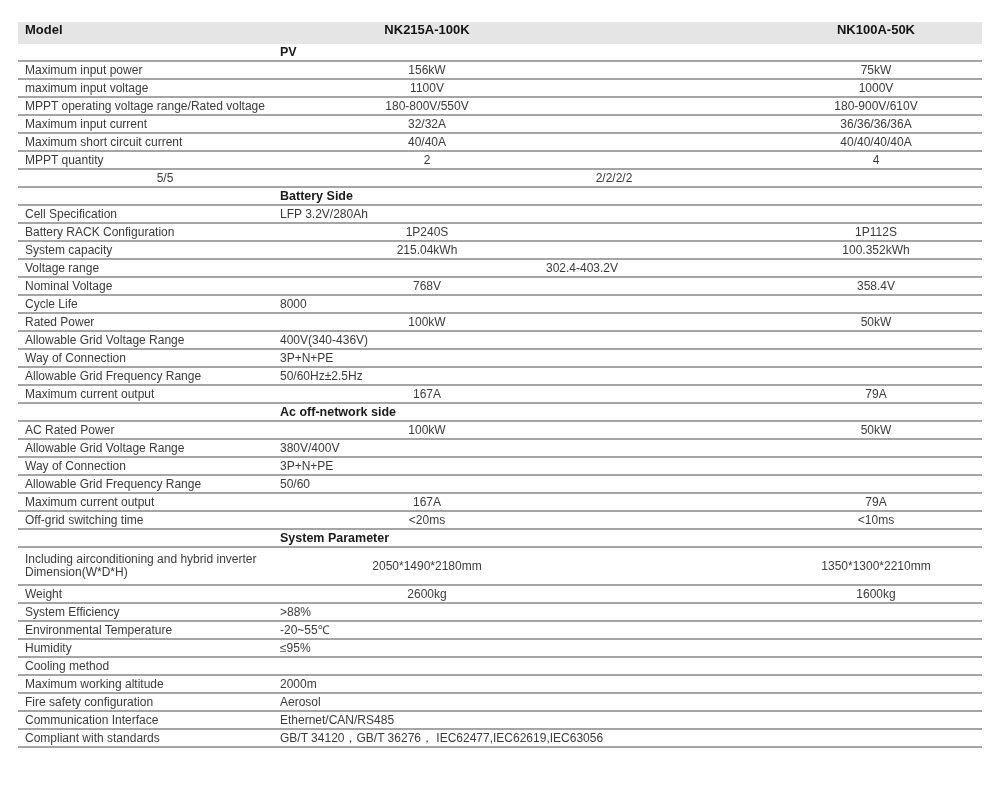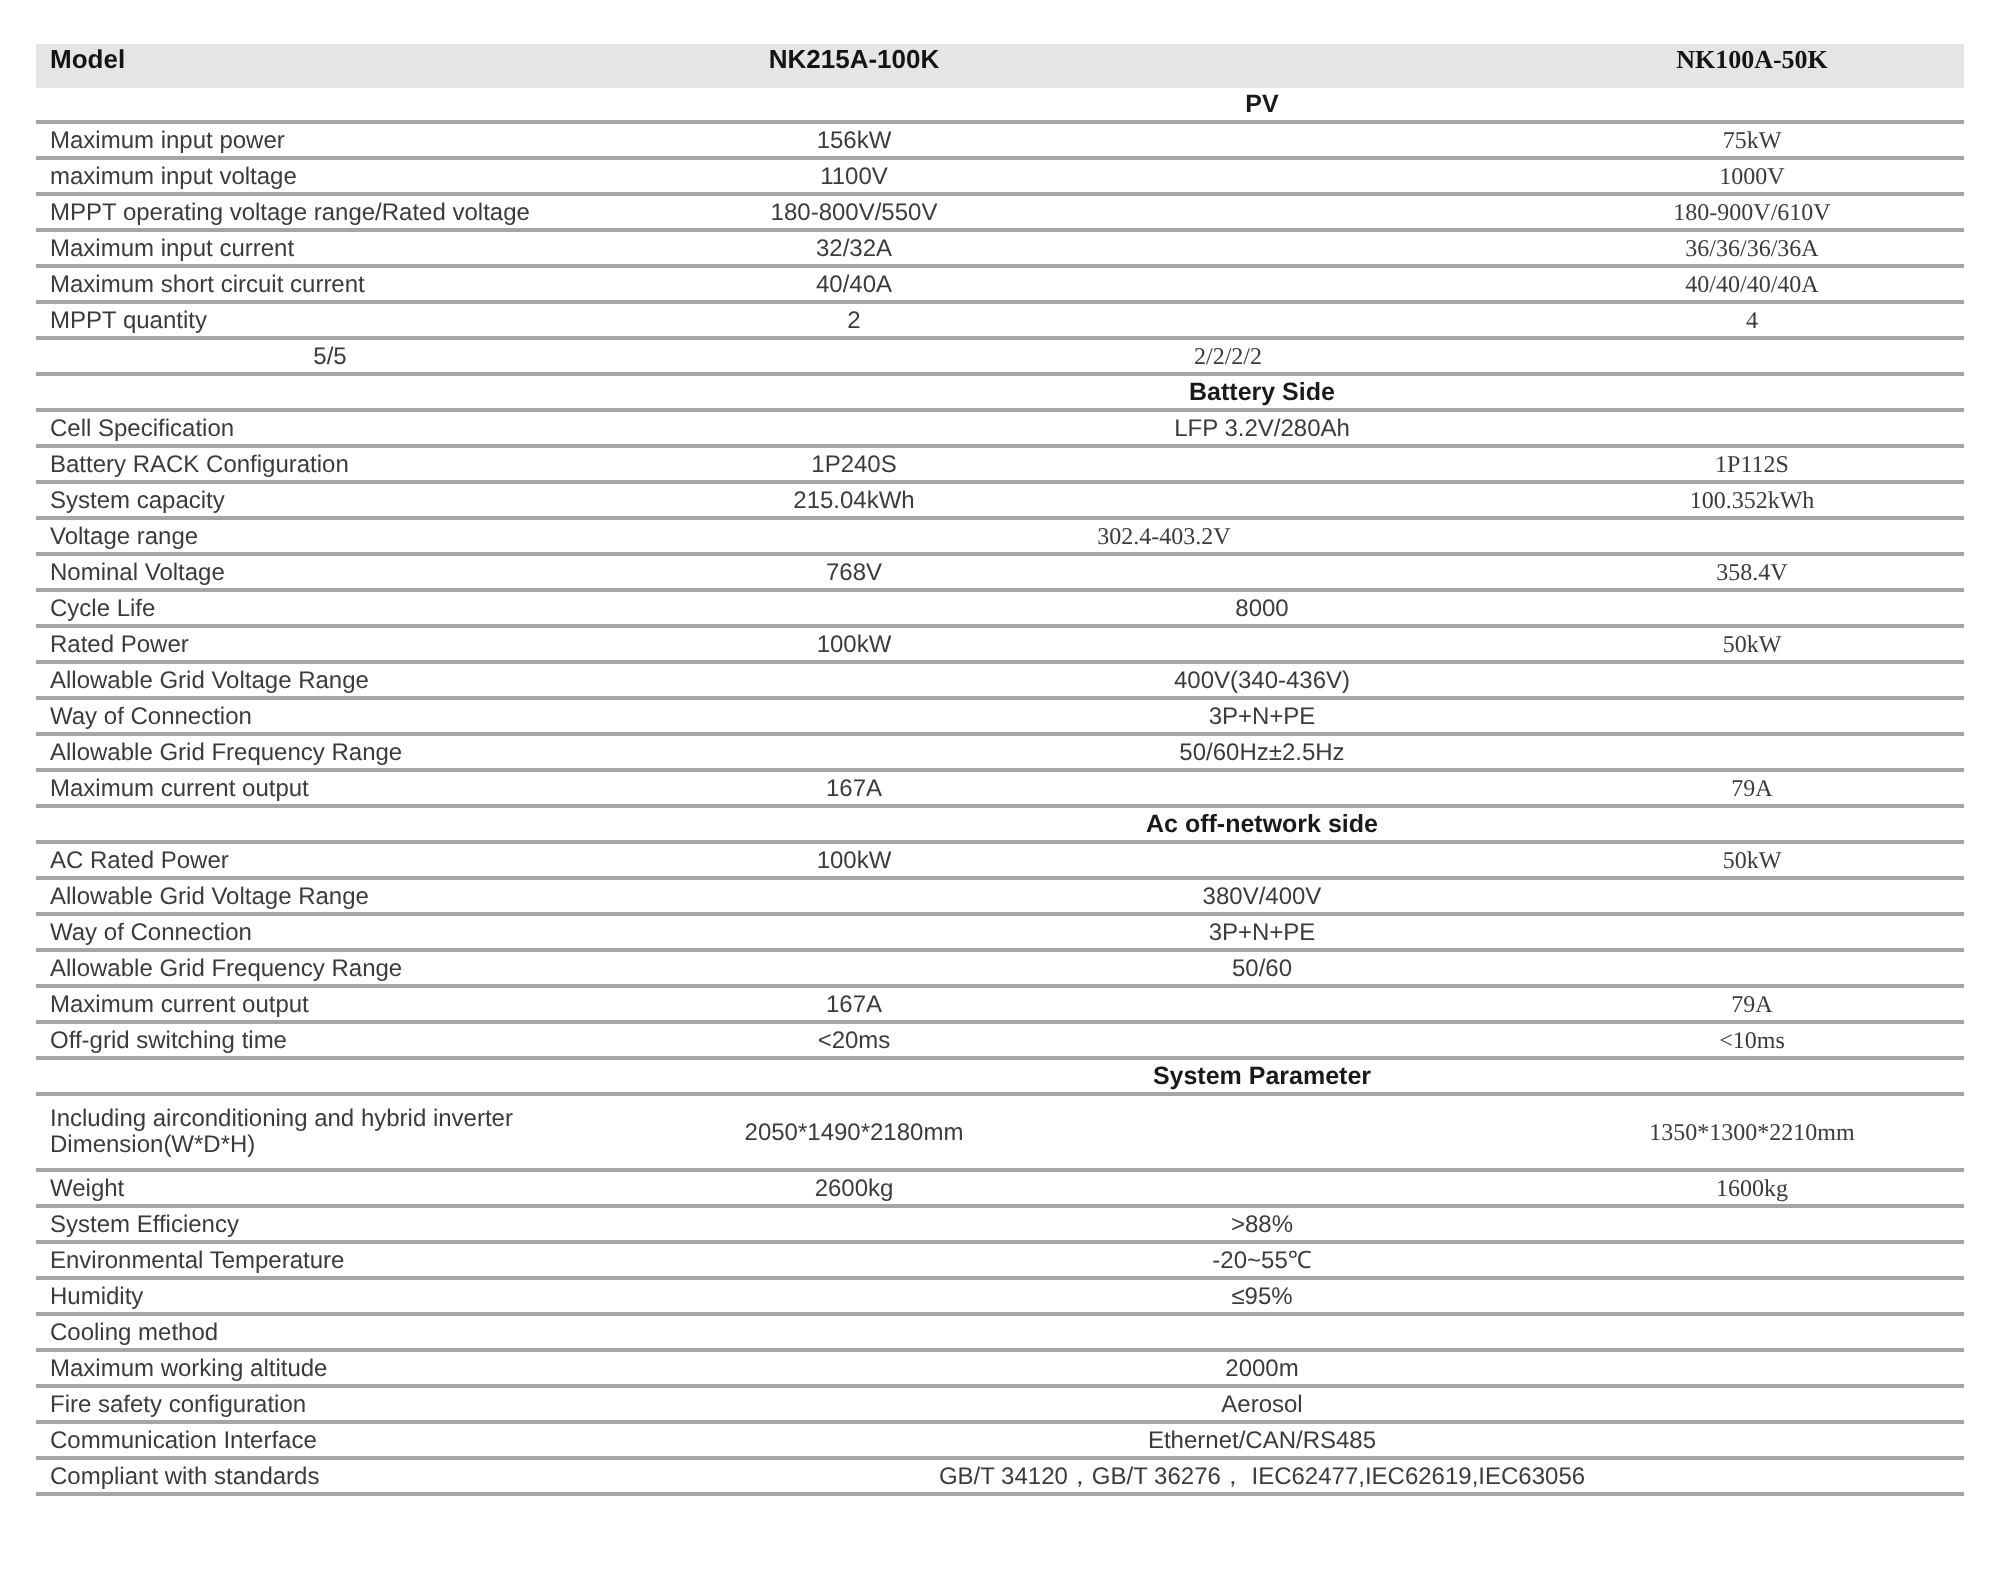--- a/index.html
+++ b/index.html
@@ -30,22 +30,22 @@
     height: 18px;
     border-bottom: 2px solid #a5a5a5;
     font-size: 12px;
     line-height: 13px;
   }
   .row.tall { height: 38px; }
 
   .c1 { width: 262px; padding-left: 7px; }
   .c2 { width: 294px; text-align: center; }
   .c3 { width: 196px; }
-  .c4 { width: 212px; text-align: center; font-family: Liberation Serif, serif; }
-  .cspan { flex: 1; text-align: center; }
+  .c4 { width: 212px; text-align: center; }
+  .cspan { flex: 1; text-align: left; }
 
   .section-title { font-weight: bold; font-size: 12.5px; color: #1a1a1a; }
   .section-title.regular { font-weight: normal; color: #3b3b3b; }
 </style>
 </head>
 <body>
 
 <div class="spec-table">
   <div class="thead">
     <div class="c1">Model</div>

